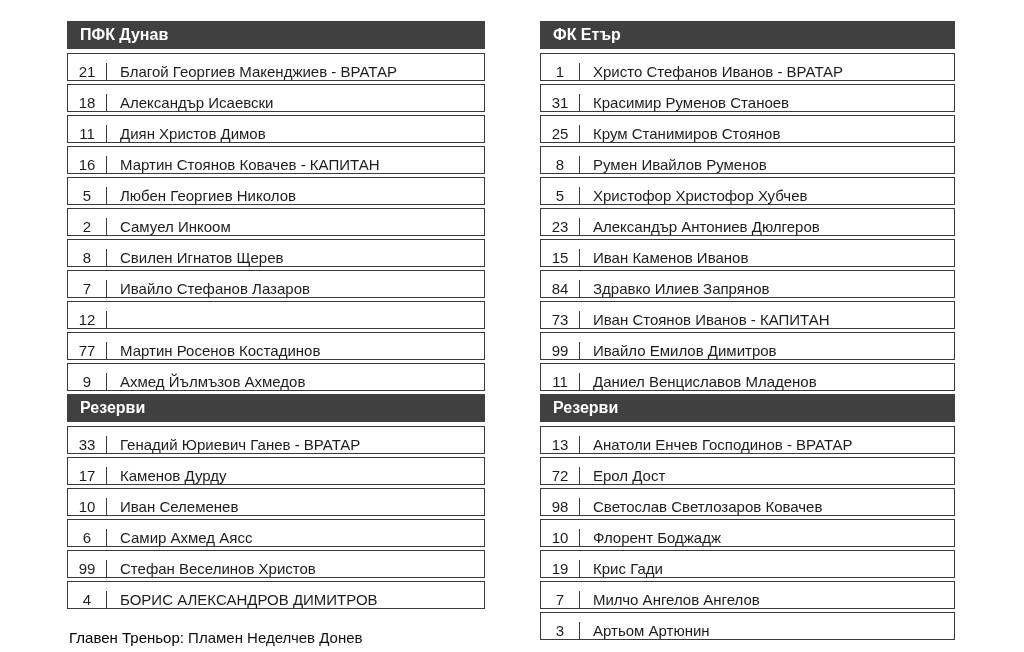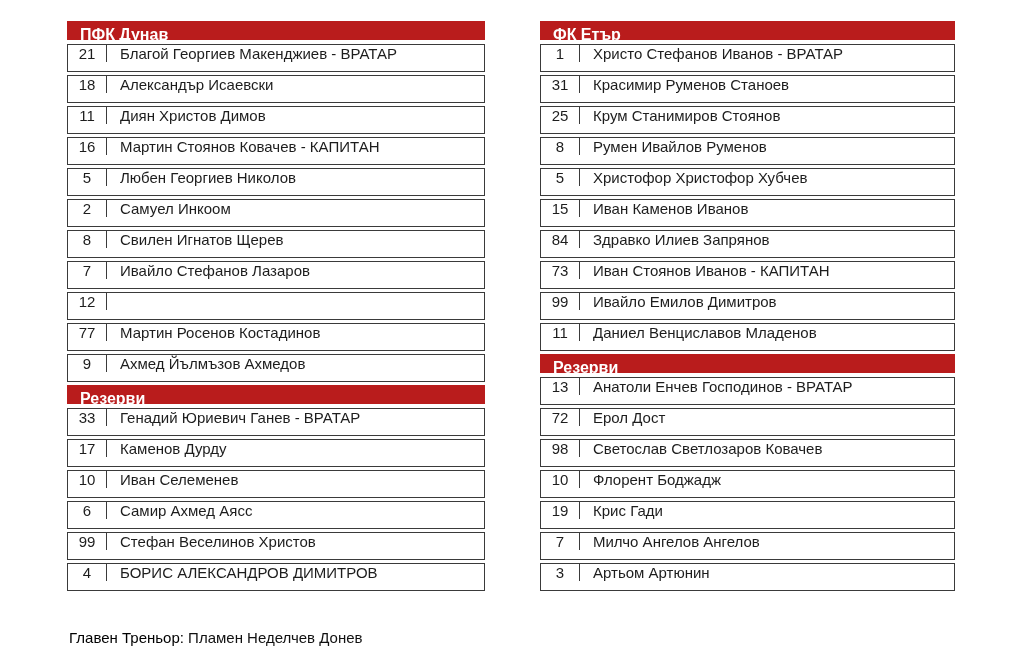--- a/index.html
+++ b/index.html
@@ -16,34 +16,34 @@
     overflow: hidden;
   }
   .team-table {
     position: absolute;
     top: 21px;
   }
   .team-table.left  { left: 67px;  width: 418px; }
   .team-table.right { left: 540px; width: 415px; }
 
   .section-header {
-    background: #b91c1c;
+    background: #404040;
     color: #ffffff;
     font-weight: bold;
     font-size: 16px;
-    height: 19px;
+    height: 28px;
     line-height: 28px;
     padding-left: 13px;
     margin-bottom: 4px;
     box-sizing: border-box;
   }
   .roster-rows { }
   .roster-row {
     display: flex;
-    align-items: flex-start;
+    align-items: flex-end;
     height: 28px;
     box-sizing: border-box;
     border: 1px solid #3a3a3a;
     margin-bottom: 3px;
     background: #ffffff;
   }
   .cell-number {
     width: 38px;
     flex: 0 0 38px;
     border-right: 1px solid #3a3a3a;
@@ -170,20 +170,24 @@
         </div>
         <div class="roster-row">
           <div class="cell-number">8</div>
           <div class="cell-name">Румен Ивайлов Руменов</div>
         </div>
         <div class="roster-row">
           <div class="cell-number">5</div>
           <div class="cell-name">Христофор Христофор Хубчев</div>
         </div>
         <div class="roster-row">
+          <div class="cell-number">23</div>
+          <div class="cell-name">Александър Антониев Дюлгеров</div>
+        </div>
+        <div class="roster-row">
           <div class="cell-number">15</div>
           <div class="cell-name">Иван Каменов Иванов</div>
         </div>
         <div class="roster-row">
           <div class="cell-number">84</div>
           <div class="cell-name">Здравко Илиев Запрянов</div>
         </div>
         <div class="roster-row">
           <div class="cell-number">73</div>
           <div class="cell-name">Иван Стоянов Иванов - КАПИТАН</div>

